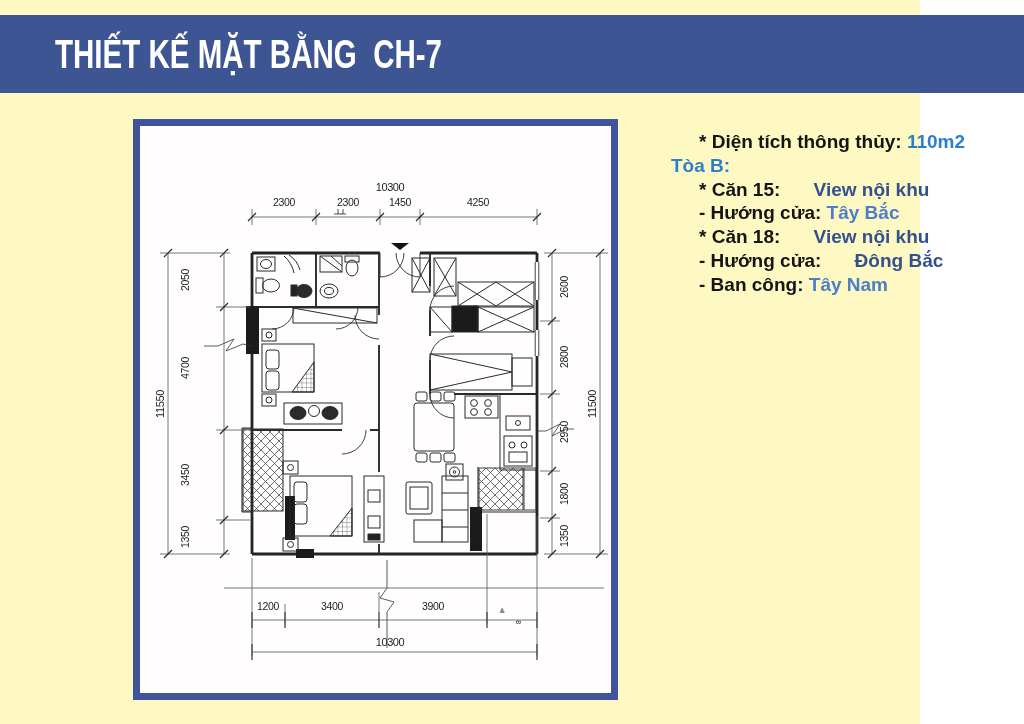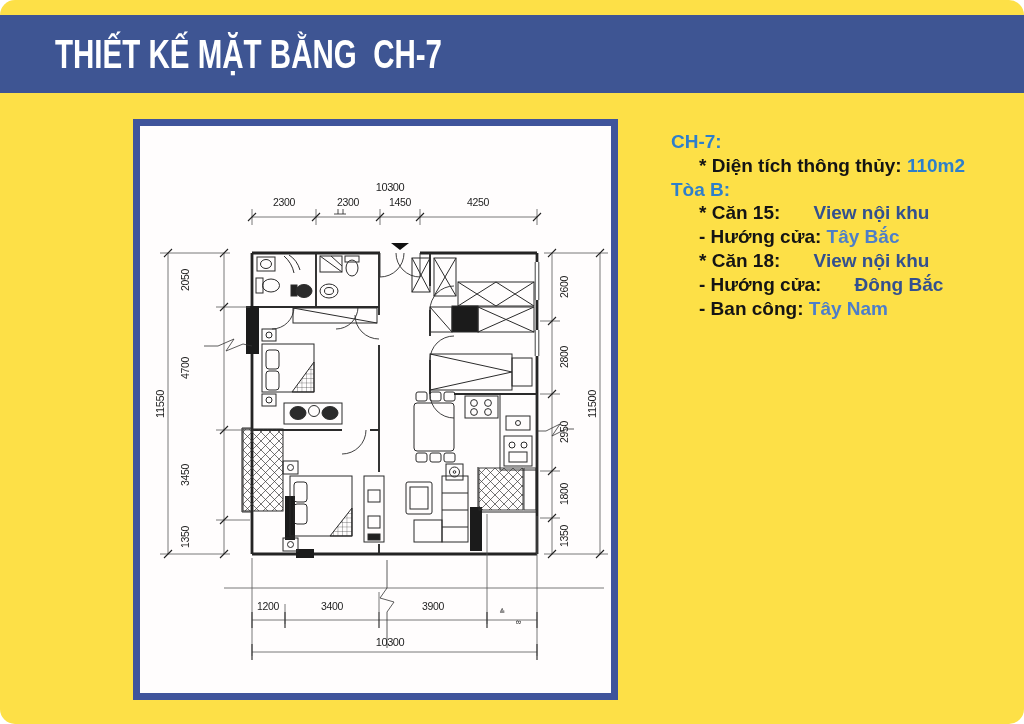--- a/index.html
+++ b/index.html
@@ -1,18 +1,18 @@
 <!DOCTYPE html>
 <html style="--header-bg: #3e5593; --frame-border: #3f549b; --accent-bright: #2e7fcb; --accent-navy: #33508f; --accent-steel: #4d7ec9; --plan-ink: #2b2b2b;"><head>
 <meta charset="utf-8">
 <style>
   * { margin:0; padding:0; box-sizing:border-box; }
   html,body { width:1024px; height:724px; background:#ffffff; overflow:hidden;
               font-family:"Liberation Sans", sans-serif; }
-  #page { position:relative; width:1024px; height:724px; background:#fde047;border-radius:15px; }
+  #page { position:relative; width:920px; height:724px; background:#fef9c3; }
 
   
   .header-bar { position:absolute; left:0; top:15px; width:1024px; height:78px;
                 background:var(--header-bg,#3e5593); display:flex; align-items:center; }
   .header-title { color:#ffffff; font-weight:bold; font-size:41px; white-space:pre;
                   letter-spacing:0px; margin-left:55px; transform:scaleX(0.72);
                   transform-origin:left center; }
 
   
   .plan-frame { position:absolute; left:133px; top:119px; width:485px; height:581px;
@@ -268,21 +268,20 @@
       <text x="268" y="610" text-anchor="middle">1200</text>
       <text x="332" y="610" text-anchor="middle">3400</text>
       <text x="433" y="610" text-anchor="middle">3900</text>
       <text class="tiny" x="502" y="614" text-anchor="middle">≙</text>
       <text class="tiny" x="516" y="622" transform="rotate(90 516 622)" text-anchor="middle">8</text>
       <text class="big" x="390" y="646" text-anchor="middle">10300</text>
     </g>
   </svg>
 
   <div class="info-panel">
-    <div class="info-line"><span class="c-bright">CH-7:</span></div>
     <div class="info-line"><span class="c-dark">* Diện tích thông thủy: </span><span class="c-bright">110m2</span></div>
     <div class="info-line"><span class="c-bright">Tòa B:</span></div>
     <div class="info-line"><span class="c-dark">* Căn 15: </span><span class="c-navy">View nội khu</span></div>
     <div class="info-line"><span class="c-dark">- Hướng cửa: </span><span class="c-steel">Tây Bắc</span></div>
     <div class="info-line"><span class="c-dark">* Căn 18: </span><span class="c-navy">View nội khu</span></div>
     <div class="info-line"><span class="c-dark">- Hướng cửa: </span><span class="c-navy">Đông Bắc</span></div>
     <div class="info-line"><span class="c-dark">- Ban công: </span><span class="c-steel">Tây Nam</span></div>
   </div>
 
 </div>

